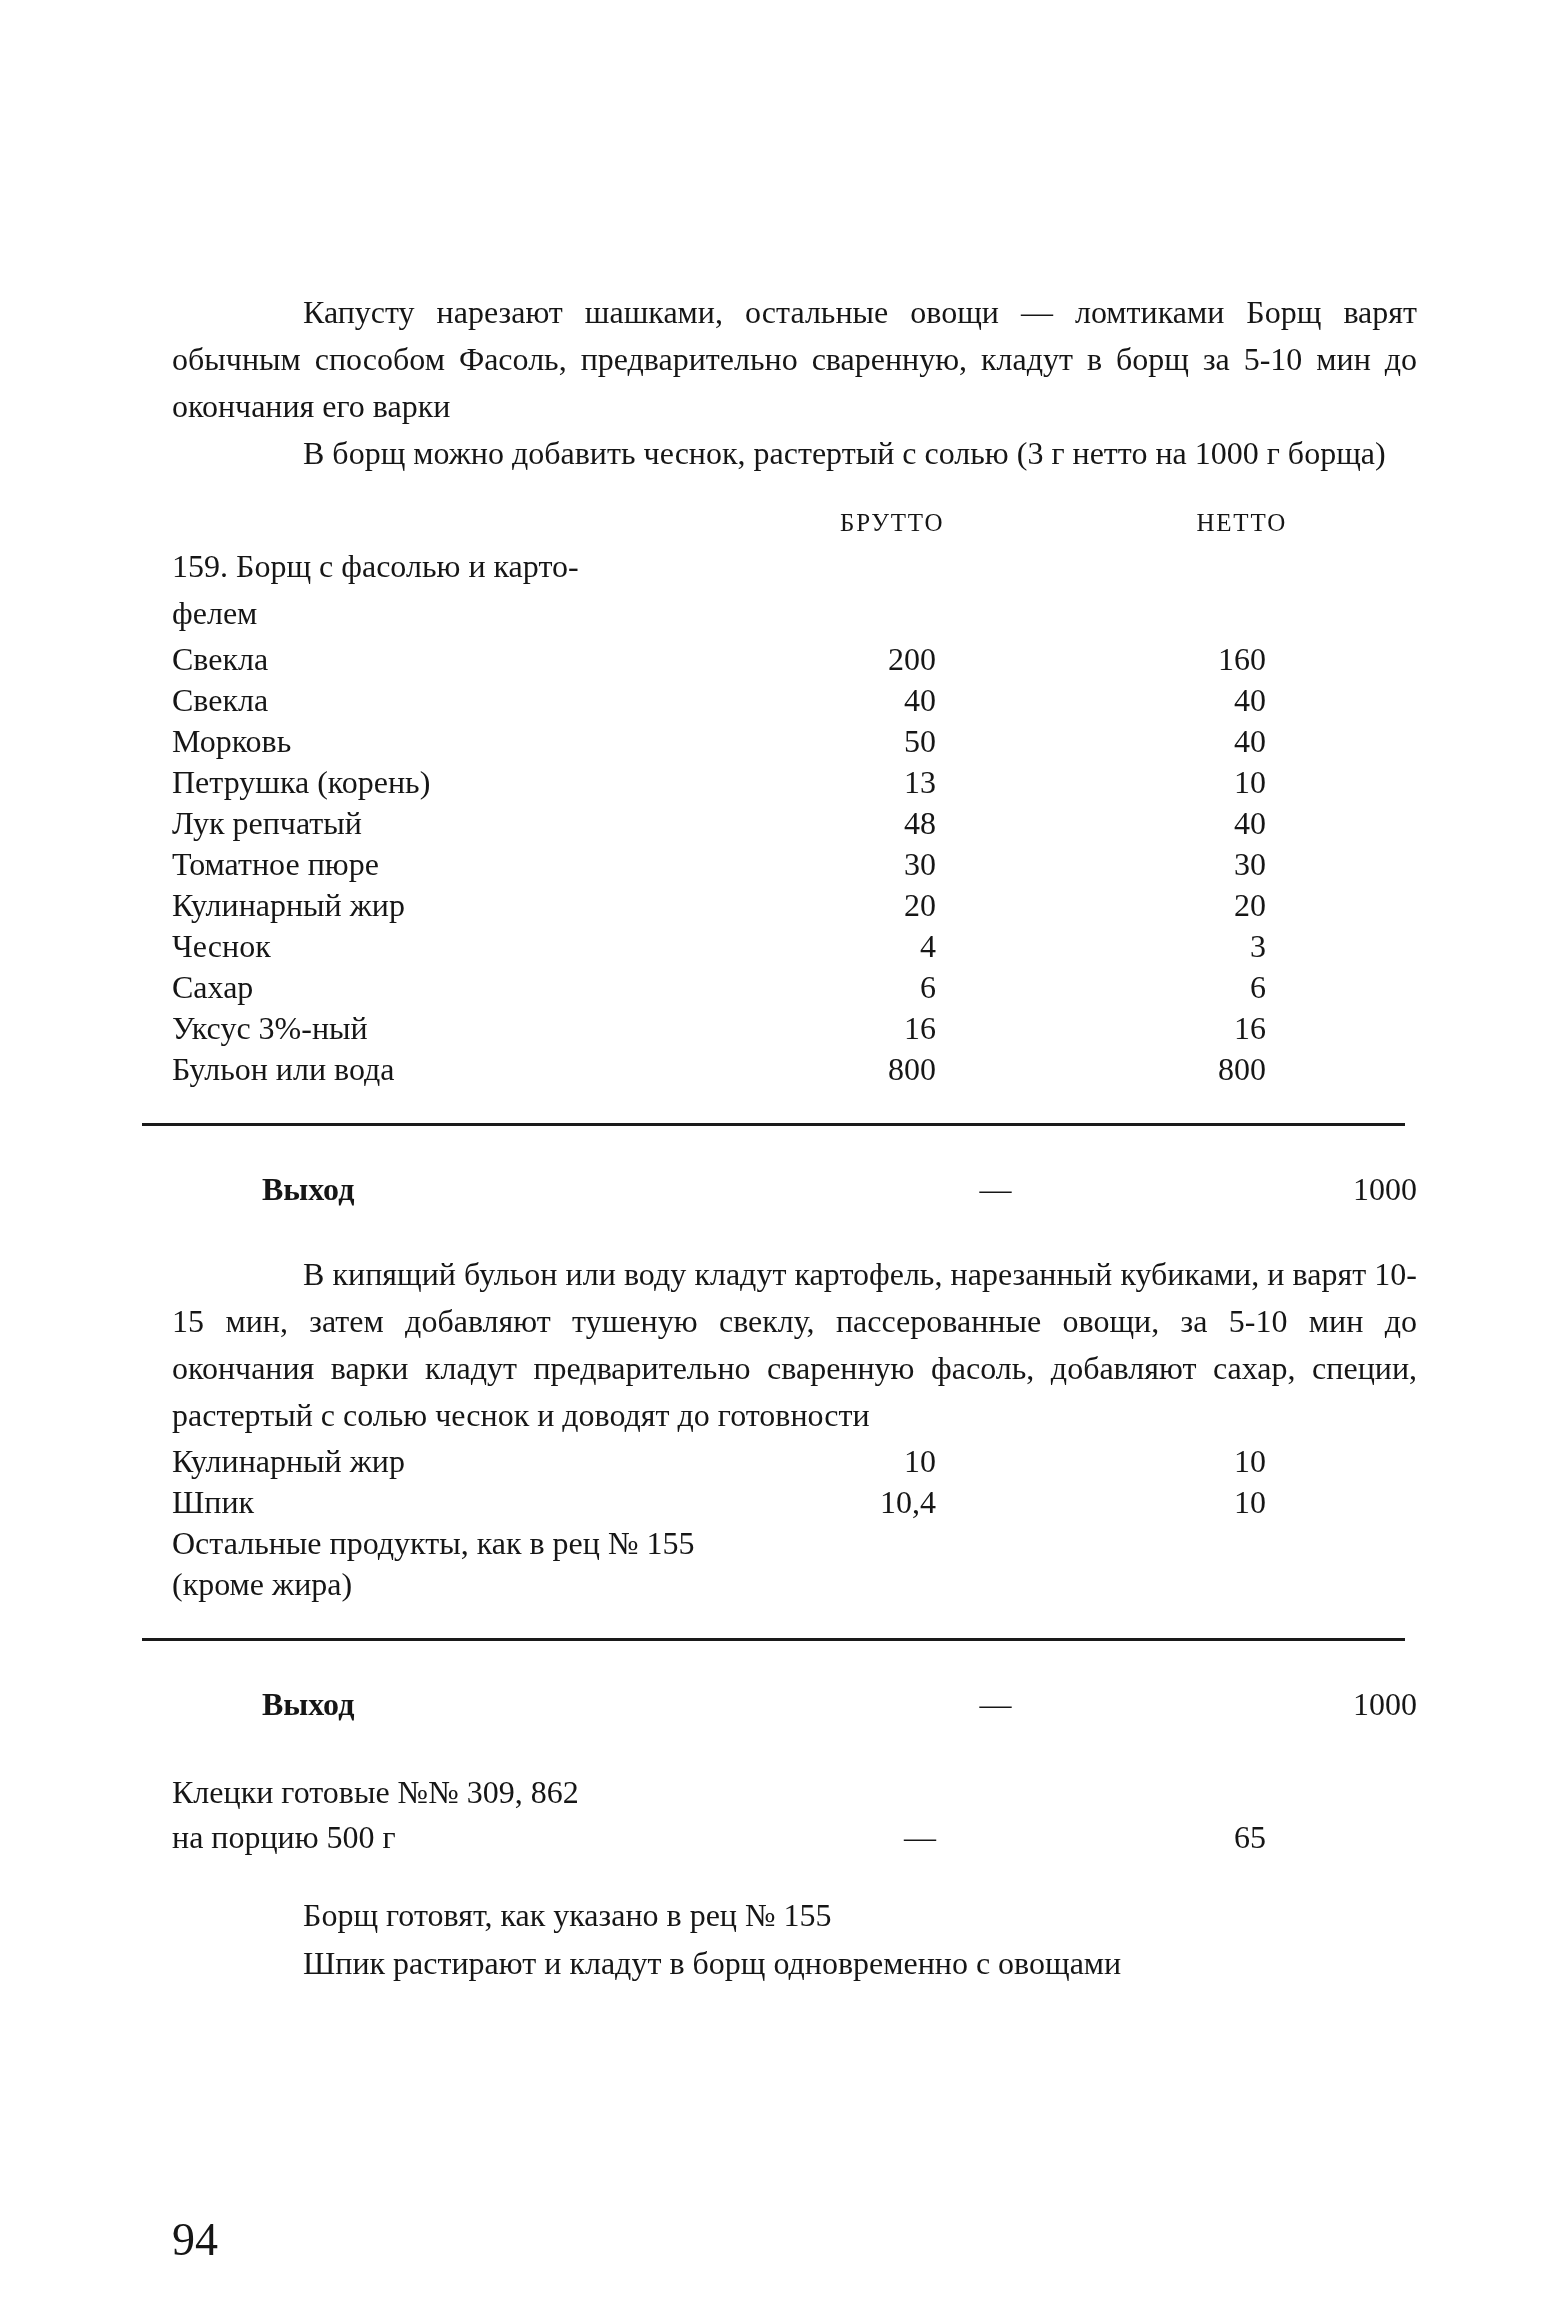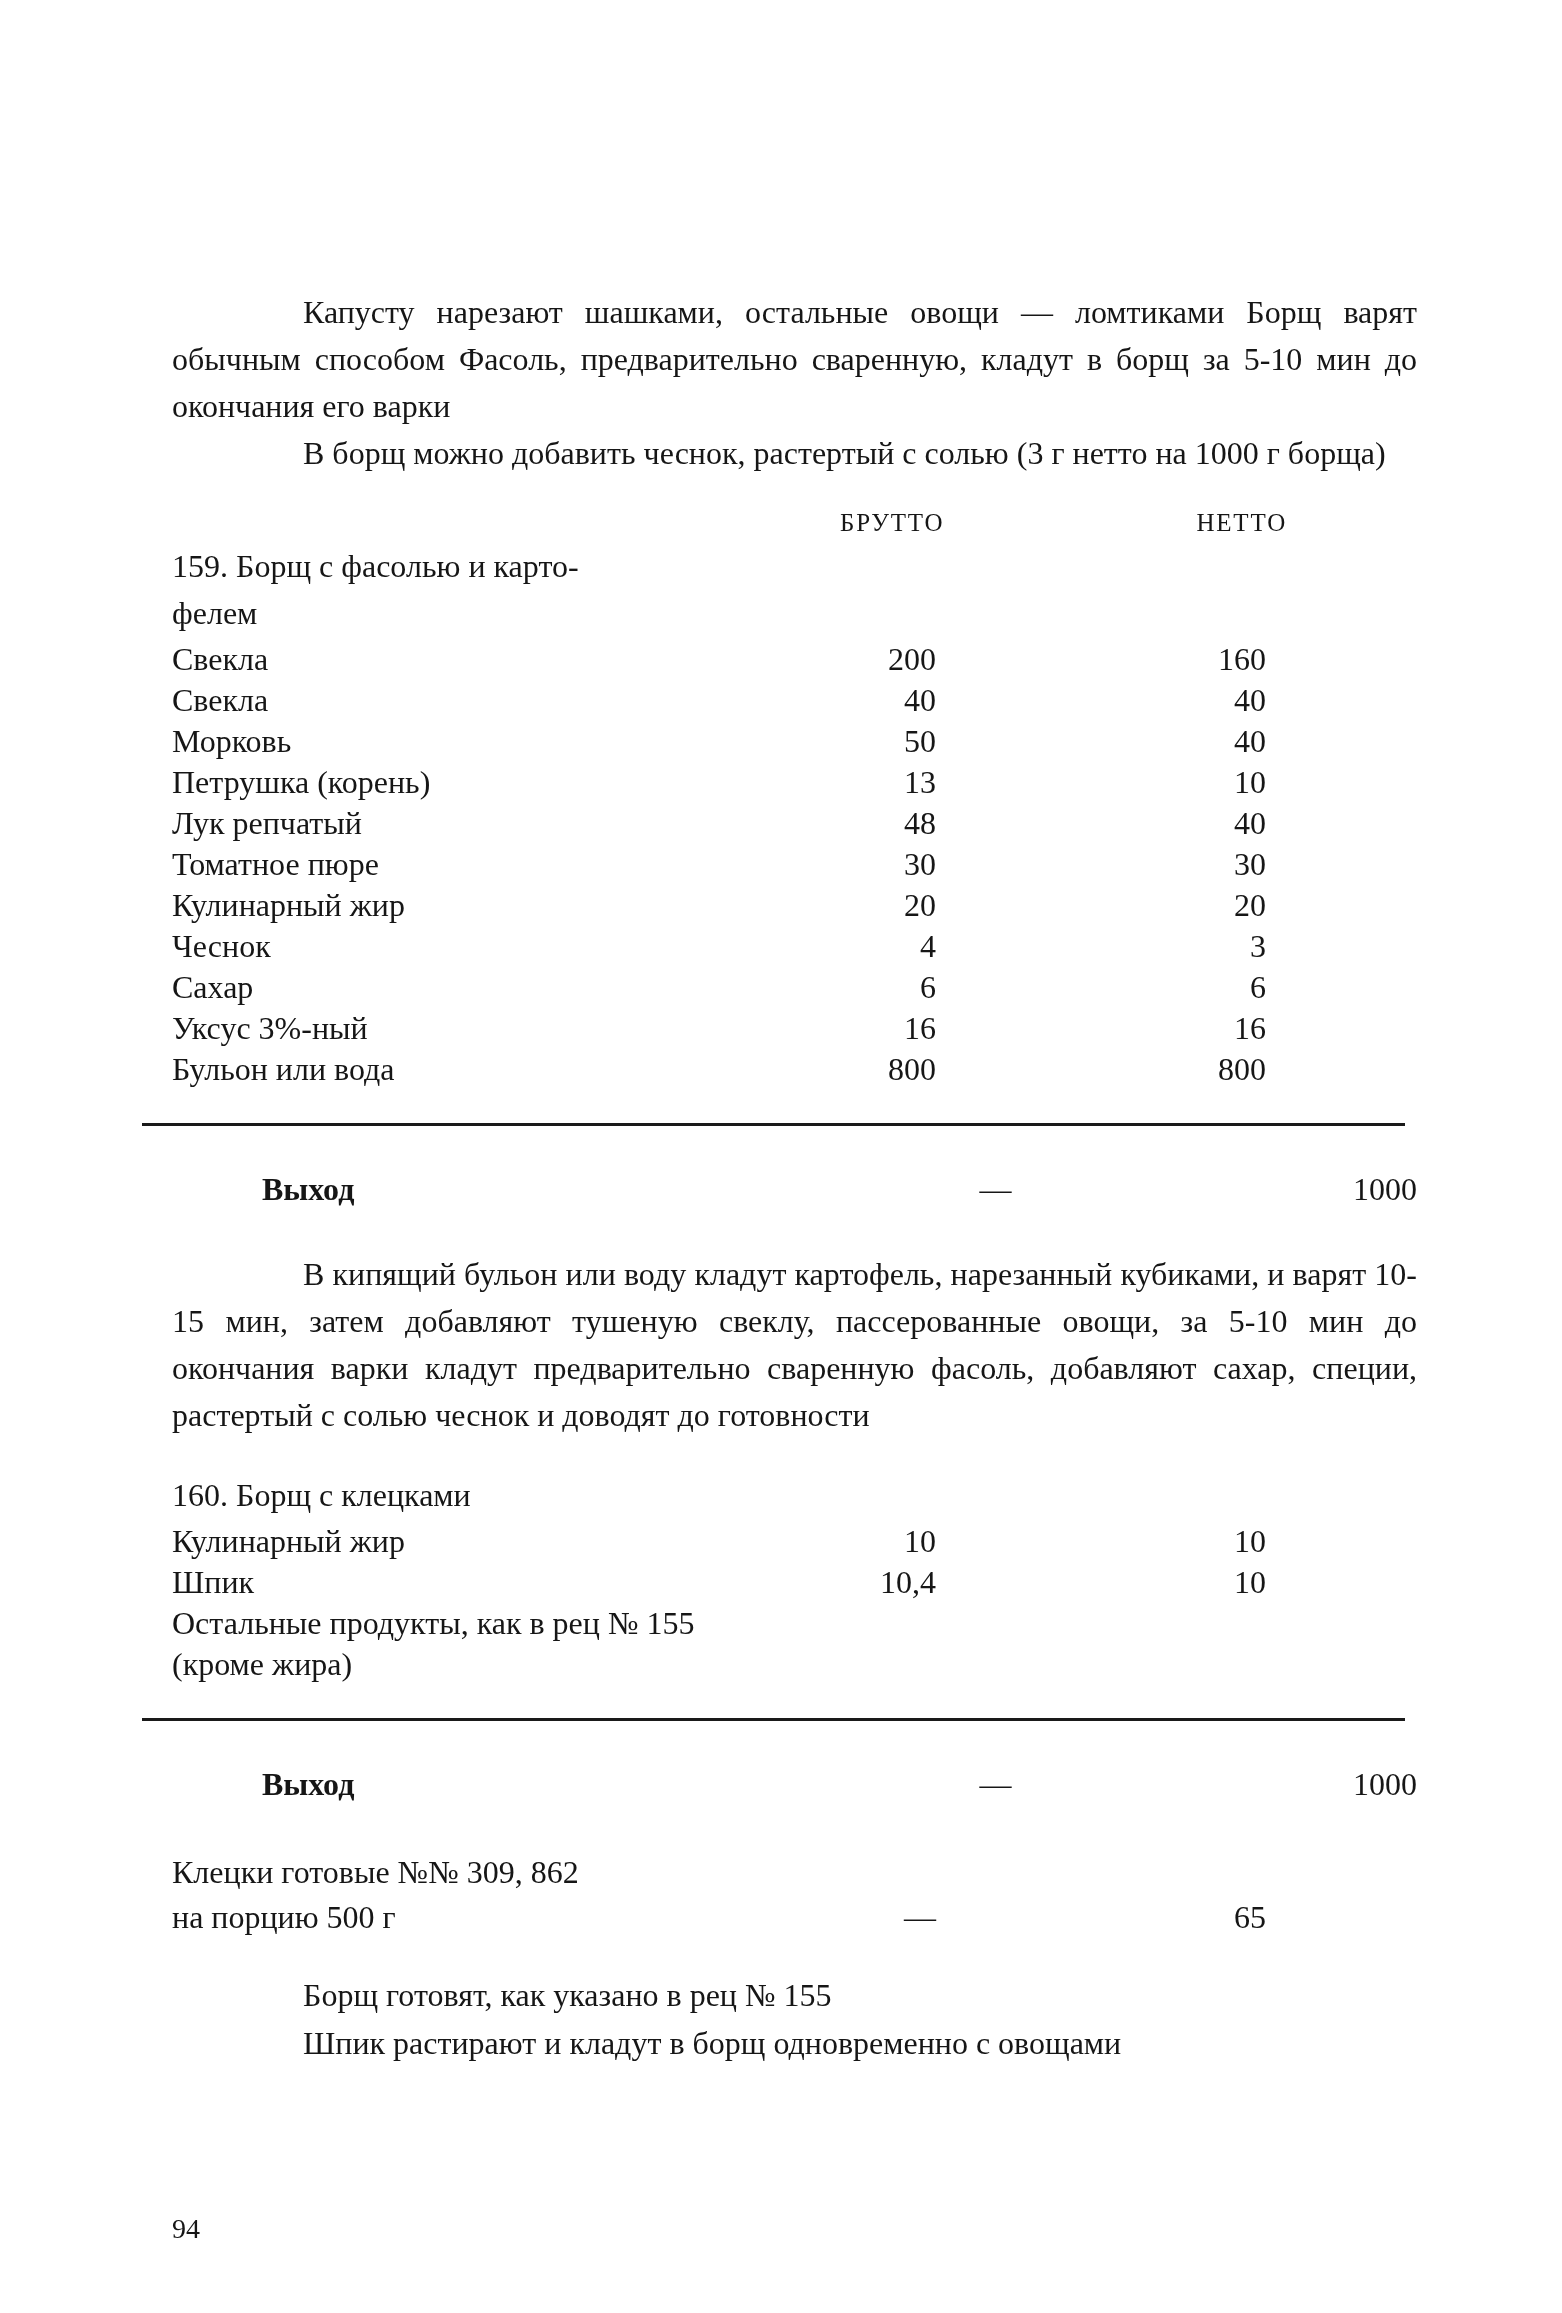--- a/index.html
+++ b/index.html
@@ -22,21 +22,21 @@
   .ing { width:642px; white-space:pre-line; }
   .val { text-align:right; }
   .b { width:122px; }
   .n { width:330px; }
   .rule { margin-top:33px; margin-left:-30px; width:1263px; border-top:3.6px solid #1a1a1a; height:0; }
   .yield-row { margin-top:40px; line-height:47px;justify-content:space-between; }
   .yield-label { padding-left:90px; font-weight:bold; }
   .method { margin-top:38px; }
   .extra-row { margin-top:42px; align-items:flex-end; line-height:45px; }
   .notes { margin-top:31px; padding-left:131px; font-size:32px; line-height:48px; }
-  .page-number { position:absolute; left:172px; top:2213px; font-size:28px; }
+  .page-number { position:absolute; left:172px; top:2213px; font-size:46px; }
 </style>
 </head>
 <body>
 
 <div class="page">
 
   <p class="para body-text">Капусту нарезают шашками, остальные овощи — ломтиками  Борщ варят обычным способом  Фасоль, предварительно сваренную, кладут в борщ за 5-10 мин до окончания его варки</p>
   <p class="para body-text">В борщ можно добавить чеснок, растертый с солью (3 г нетто на 1000 г борща)</p>
 
   <div class="cols-header">
@@ -108,21 +108,20 @@
   <div class="rule"></div>
 
   <div class="row yield-row">
     <span class="ing yield-label">Выход</span>
     <span class="val b">—</span>
     <span class="val n">1000</span>
   </div>
 
   <p class="para body-text method">В кипящий бульон или воду кладут картофель, нарезанный кубиками, и варят 10-15 мин, затем добавляют тушеную свеклу, пассерованные овощи, за 5-10 мин до окончания варки кладут предварительно сваренную фасоль, добавляют сахар, специи, растертый с солью чеснок и доводят до готовности</p>
 
-  <h2 class="recipe-title second">160. Борщ с клецками</h2>
 
   <div class="ing-table">
     <div class="row">
       <span class="ing">Кулинарный жир</span>
       <span class="val b">10</span>
       <span class="val n">10</span>
     </div>
     <div class="row">
       <span class="ing">Шпик</span>
       <span class="val b">10,4</span>

